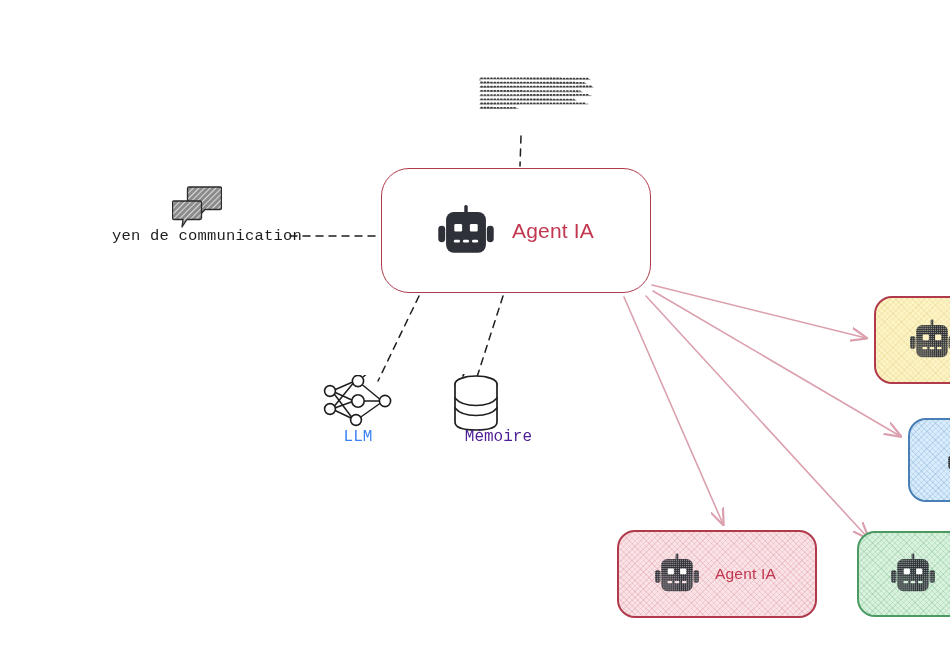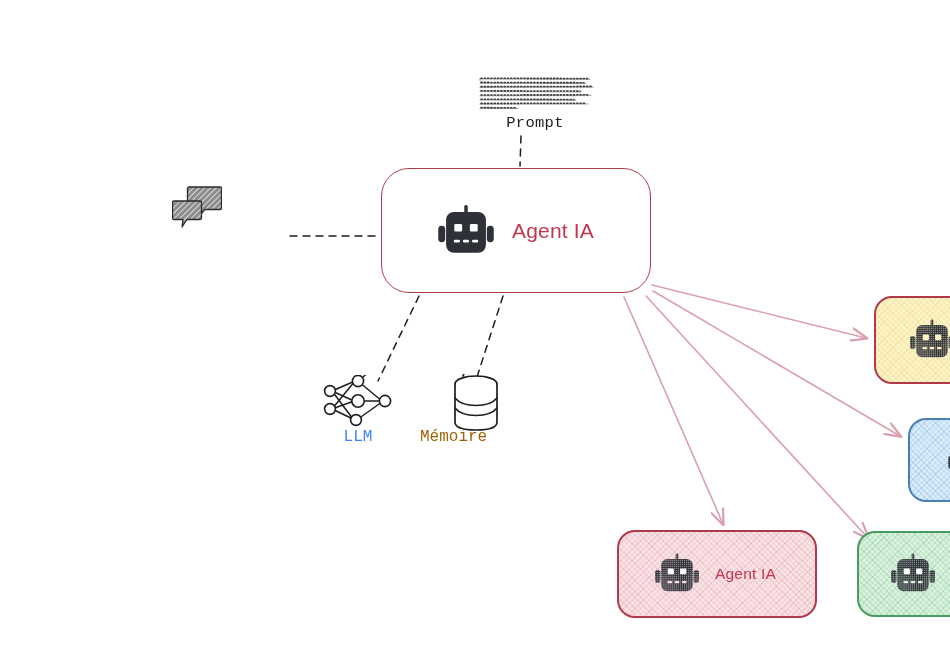--- a/index.html
+++ b/index.html
@@ -117,24 +117,24 @@
     left: 448px;
     top: 374px;
     width: 56px;
     height: 60px;
   }
   .mem-label {
     position: absolute;
     left: 420px;
     top: 428px;
     width: 112px;
-    text-align: left;
+    text-align: right;
     font-family: "Liberation Mono", "DejaVu Sans Mono", monospace;
     font-size: 16px;
-    color: #a16207;
+    color: #4c1d95;
   }
 
   
   .sub-box {
     position: absolute;
     border-radius: 18px;
     box-sizing: border-box;
     overflow: hidden;
   }
   .sub-box .sub-inner {
@@ -239,21 +239,20 @@
       <path d="M3,2.2 L110,2.5"></path>
       <path d="M3,6.4 L106,6.7"></path>
       <path d="M3,10.6 L113,10.4"></path>
       <path d="M3,14.8 L102,15.1"></path>
       <path d="M3,19 L111,18.8"></path>
       <path d="M3,23.2 L96,23.5"></path>
       <path d="M3,27.4 L108,27.2"></path>
       <path d="M3,31.6 L38,31.8"></path>
     </g>
   </svg>
-  <div class="prompt-label">Prompt</div>
 
   <div class="main-box">
     <div class="main-box-inner">
       <svg class="main-robot" viewBox="0 0 64 60">
 
         <rect x="30" y="0" width="4" height="9" rx="1.8" fill="#2e3138"></rect>
 
         <rect x="0" y="24" width="8" height="19" rx="4" fill="#2e3138"></rect>
         <rect x="56" y="24" width="8" height="19" rx="4" fill="#2e3138"></rect>
 
@@ -275,20 +274,21 @@
       <pattern id="hatch1" width="4" height="4" patternUnits="userSpaceOnUse" patternTransform="rotate(45)">
         <rect width="4" height="4" fill="#8c8c8c"></rect>
         <path d="M0,0 L0,4" stroke="#f0f0f0" stroke-width="1.6"></path>
       </pattern>
     </defs>
 
     <path d="M17,1 L48,1 Q49.5,1 49.5,2.5 L49.5,22 Q49.5,23.5 48,23.5 L33,23.5 L27,30 L28,23.5 L17,23.5 Q15.5,23.5 15.5,22 L15.5,2.5 Q15.5,1 17,1 Z" fill="url(#hatch1)" stroke="#2a2a2a" stroke-width="1.3" stroke-linejoin="round"></path>
 
     <path d="M2,15 L28,15 Q29.5,15 29.5,16.5 L29.5,32 Q29.5,33.5 28,33.5 L15,33.5 L10,41 L11,33.5 L2,33.5 Q0.5,33.5 0.5,32 L0.5,16.5 Q0.5,15 2,15 Z" fill="url(#hatch1)" stroke="#2a2a2a" stroke-width="1.3" stroke-linejoin="round"></path>
   </svg>
+  <div class="comm-label">yen de communication</div>
 
   <svg class="llm-icon" viewBox="0 0 76 56">
     <g stroke="#1e1e1e" stroke-width="1.5" fill="none" stroke-linecap="round">
 
       <path d="M12,16 L35,6"></path>
       <path d="M12,16 L34,26"></path>
       <path d="M12,16 L33,44"></path>
       <path d="M12,34 L35,6"></path>
       <path d="M12,34 L34,26"></path>
       <path d="M12,34 L33,44"></path>

